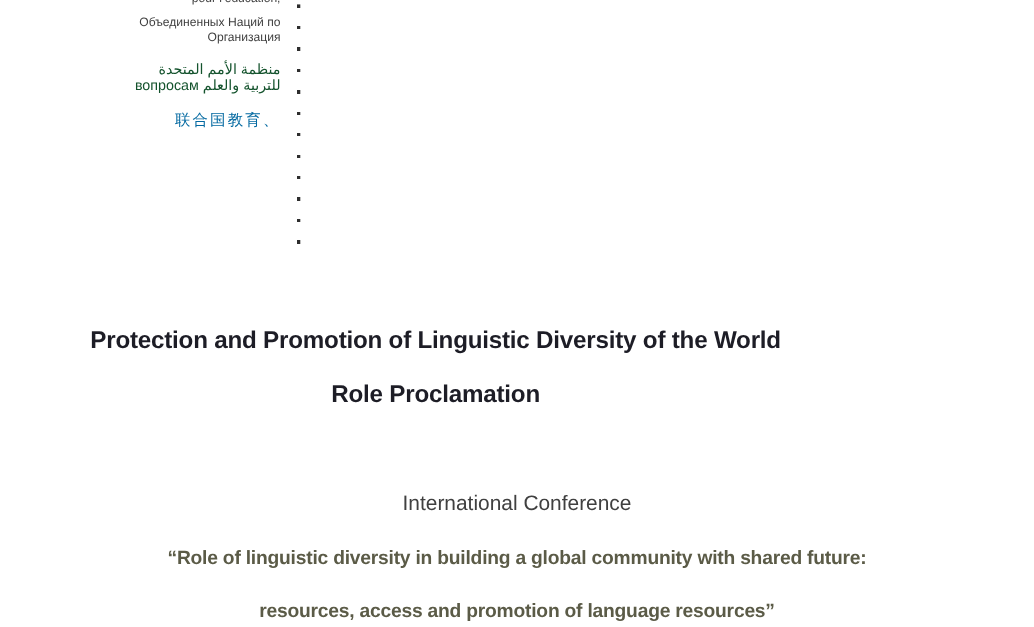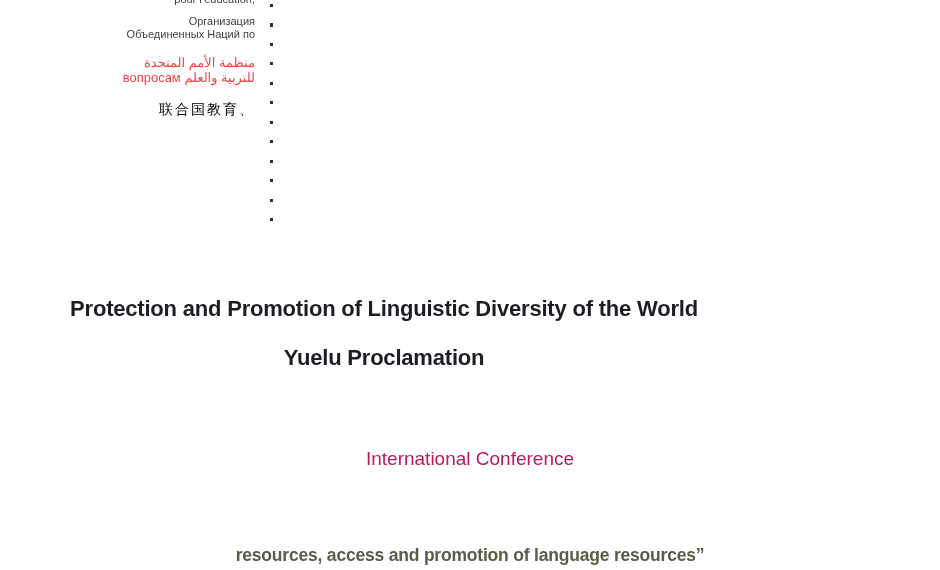--- a/index.html
+++ b/index.html
@@ -28,27 +28,27 @@
     line-height: 13px;
   }
   .lh-block { margin: 0 0 9px 0; }
   .lh-block.russian { margin-top: 7px; }
   .lh-block.arabic {
     direction: rtl;
     font-size: 13px;
     line-height: 15px;
     margin-top: 14px;
     margin-bottom: 14px;
-    color: #ef4444;
+    color: #14532d;
   }
   .lh-block.chinese {
     font-size: 14px;
     line-height: 21px;
     letter-spacing: 2px;
-    color: #000000;
+    color: #0369a1;
   }
 
   
   .dotted-line {
     position: absolute;
     left: 270px;
     top: 4px;
     width: 3px;
     height: 226px;
     background-image: repeating-linear-gradient(
@@ -64,29 +64,30 @@
     top: 284px;
     left: 0;
     width: 768px;
     text-align: center;
     font-weight: bold;
     font-size: 22px;
     line-height: 49px;
     letter-spacing: -0.2px;
     color: #1d1d26;
     margin: 0;
+    padding-left: 12px;
   }
   .conference-label {
     position: absolute;
     top: 448px;
     left: 0;
     width: 940px;
     text-align: center;
     font-size: 19px;
-    color: #be185d;
+    color: #404040;
   }
   .conference-theme {
     position: absolute;
     top: 483px;
     left: 0;
     width: 940px;
     text-align: center;
     font-weight: bold;
     font-size: 17.5px;
     line-height: 48px;
@@ -97,39 +98,39 @@
 </head>
 <body>
 
 <div id="page">
 
   <div class="letterhead">
     <div class="lh-block french">
       <div>pour l’éducation,</div>
     </div>
     <div class="lh-block russian">
+      <div>Объединенных Наций по</div>
       <div>Организация</div>
-      <div>Объединенных Наций по</div>
     </div>
     <div class="lh-block arabic">
       <div>منظمة الأمم المتحدة</div>
       <div>للتربية والعلم вопросам</div>
     </div>
     <div class="lh-block chinese">
       <div>联合国教育、</div>
     </div>
   </div>
 
   <div class="dotted-line"></div>
 
   <h1 class="doc-title">
     <span>Protection and Promotion of Linguistic Diversity of the World</span><br>
-    <span>Yuelu Proclamation</span>
+    <span>Role Proclamation</span>
   </h1>
 
   <div class="conference-label">International Conference</div>
 
   <div class="conference-theme">
-    <br>
+    <span>“Role of linguistic diversity in building a global community with shared future:</span><br>
     <span>resources, access and promotion of language resources”</span>
   </div>
 
 </div>
 
 </body></html>

